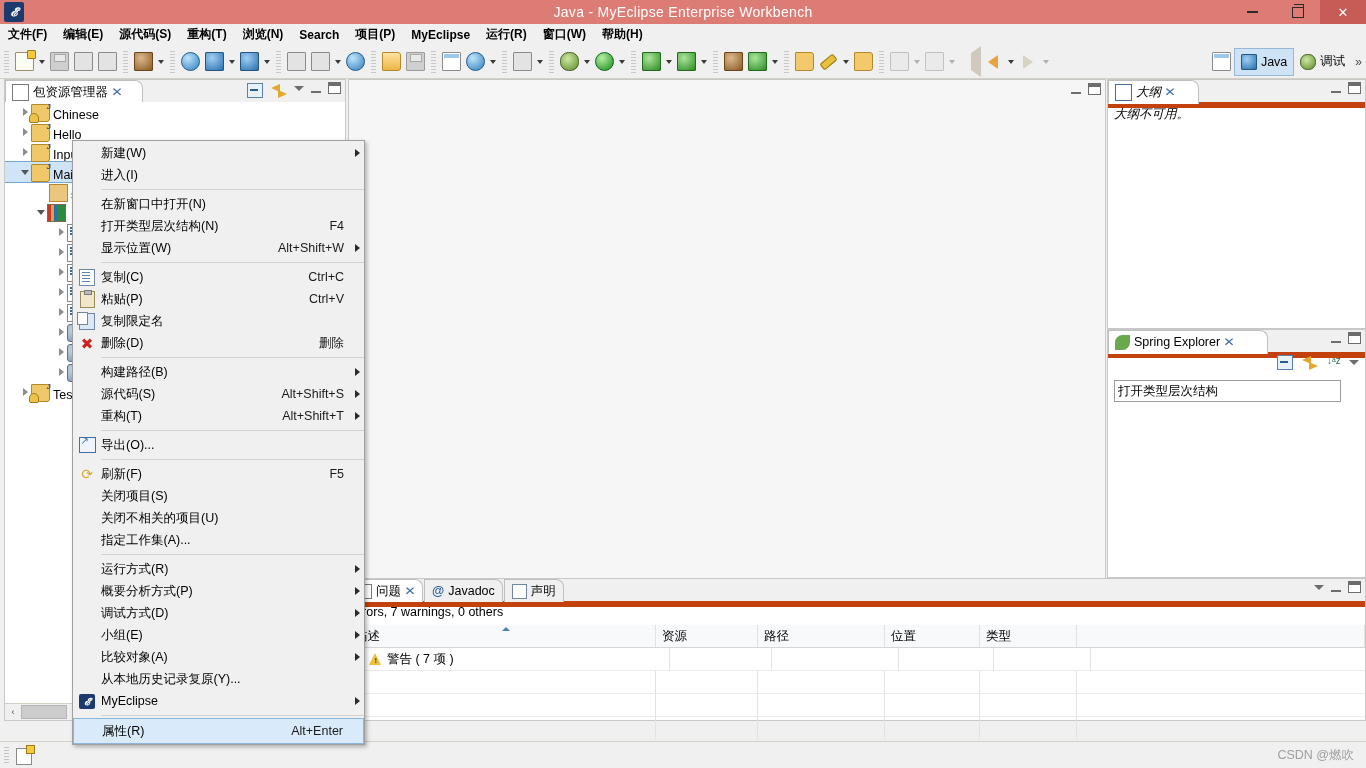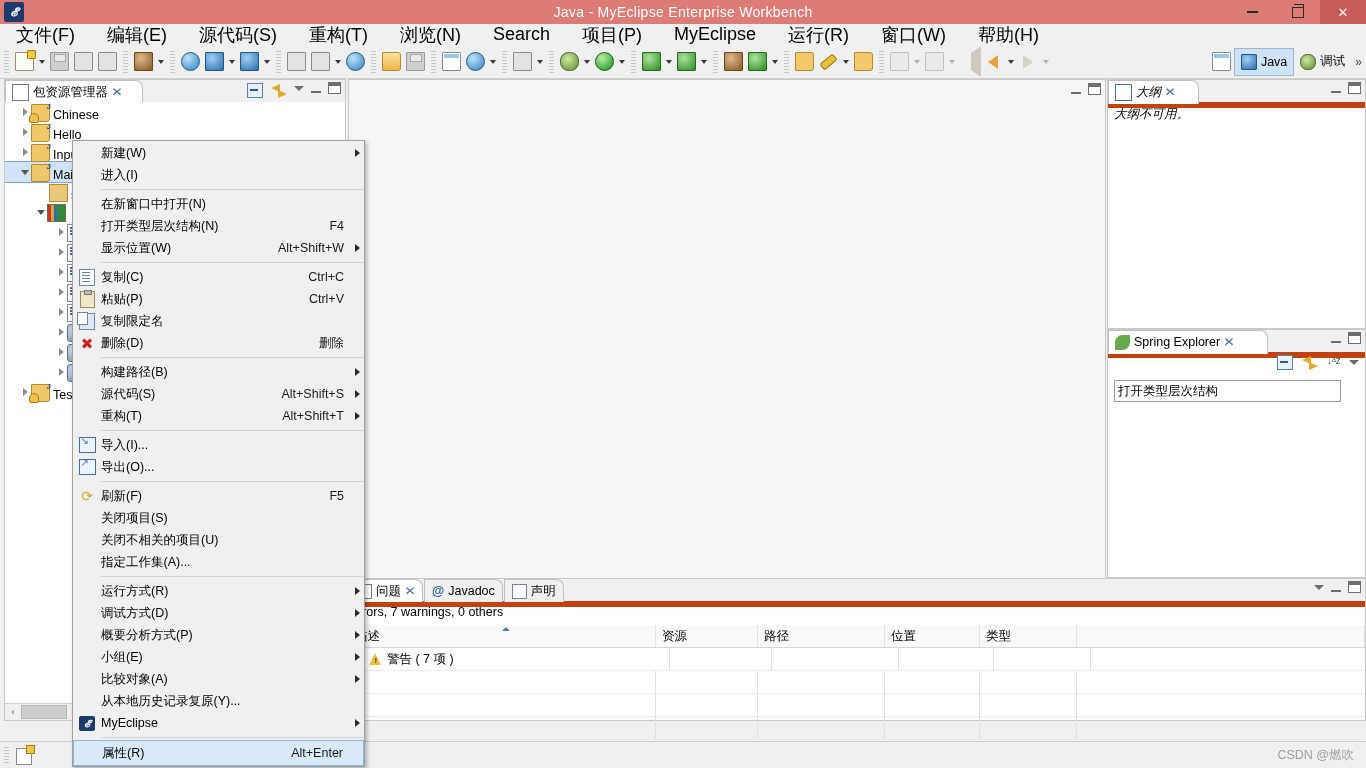--- a/index.html
+++ b/index.html
@@ -19,21 +19,21 @@
      color:#ffffff;font-size:14px;letter-spacing:.3px;}
   .winbtns{position:absolute;right:0;top:0;height:24px;display:flex;}
   .winbtn{width:45px;height:24px;display:flex;align-items:center;justify-content:center;color:#fff;font-size:13px;}
   .winbtn.close{background:#c75b55;width:46px;}
   .winbtn .mn{display:block;width:11px;height:2px;background:#2a2a2a;}
   .winbtn .mx{display:block;width:10px;height:9px;border:1.6px solid #2a2a2a;position:relative;}
   .winbtn .mx:after{content:"";position:absolute;left:1px;top:-4px;width:9px;height:8px;border:1.6px solid #2a2a2a;border-bottom:none;border-left:none;}
 
   
   .menubar{position:absolute;left:0;top:24px;width:1366px;height:21px;background:#f0f0f0;display:flex;align-items:center;}
-  .menubar .mi{padding:2px 16px;font-size:18px;color:#000;white-space:nowrap;}
+  .menubar .mi{padding:2px 8px;font-size:12px;color:#000;white-space:nowrap;font-weight:bold;}
 
   
   .toolbar{position:absolute;left:0;top:45px;width:1366px;height:33px;background:#f0f0f0;
      border-bottom:1px solid #d4d0c8;display:flex;align-items:center;}
   .tgrip{width:5px;height:22px;margin:0 3px 0 4px;
      background-image:linear-gradient(#b9b9b9 1px,transparent 1px);background-size:2px 3px;opacity:.75;}
   .tbtn{width:24px;height:24px;position:relative;display:inline-flex;align-items:center;justify-content:center;}
   .tarrow{width:11px;height:24px;display:inline-flex;align-items:center;justify-content:center;}
   .tarrow i{display:block;width:0;height:0;border-left:3.5px solid transparent;border-right:3.5px solid transparent;border-top:4px solid #3b3b3b;}
   .tarrow.dis i{border-top-color:#b0b0b0;}
@@ -731,27 +731,20 @@
       <span class="cmaccel">Alt+Shift+T</span>
       <span class="cmsub">
           <i></i>
         </span>
     </div>
 
     <div class="cmsep"></div>
 
     <div class="cmi">
       <span class="cmicon">
-          <span class="mi-import"></span>
-        </span>
-      <span class="cmlabel">导入(I)...</span>
-      <span class="cmsub"></span>
-    </div>
-    <div class="cmi">
-      <span class="cmicon">
           <span class="mi-export"></span>
         </span>
       <span class="cmlabel">导出(O)...</span>
       <span class="cmsub"></span>
     </div>
 
     <div class="cmsep"></div>
 
     <div class="cmi">
       <span class="cmicon">
@@ -781,28 +774,28 @@
 
     <div class="cmi">
       <span class="cmicon"></span>
       <span class="cmlabel">运行方式(R)</span>
       <span class="cmsub">
           <i></i>
         </span>
     </div>
     <div class="cmi">
       <span class="cmicon"></span>
+      <span class="cmlabel">概要分析方式(P)</span>
+      <span class="cmsub">
+          <i></i>
+        </span>
+    </div>
+    <div class="cmi">
+      <span class="cmicon"></span>
       <span class="cmlabel">调试方式(D)</span>
-      <span class="cmsub">
-          <i></i>
-        </span>
-    </div>
-    <div class="cmi">
-      <span class="cmicon"></span>
-      <span class="cmlabel">概要分析方式(P)</span>
       <span class="cmsub">
           <i></i>
         </span>
     </div>
     <div class="cmi">
       <span class="cmicon"></span>
       <span class="cmlabel">小组(E)</span>
       <span class="cmsub">
           <i></i>
         </span>

